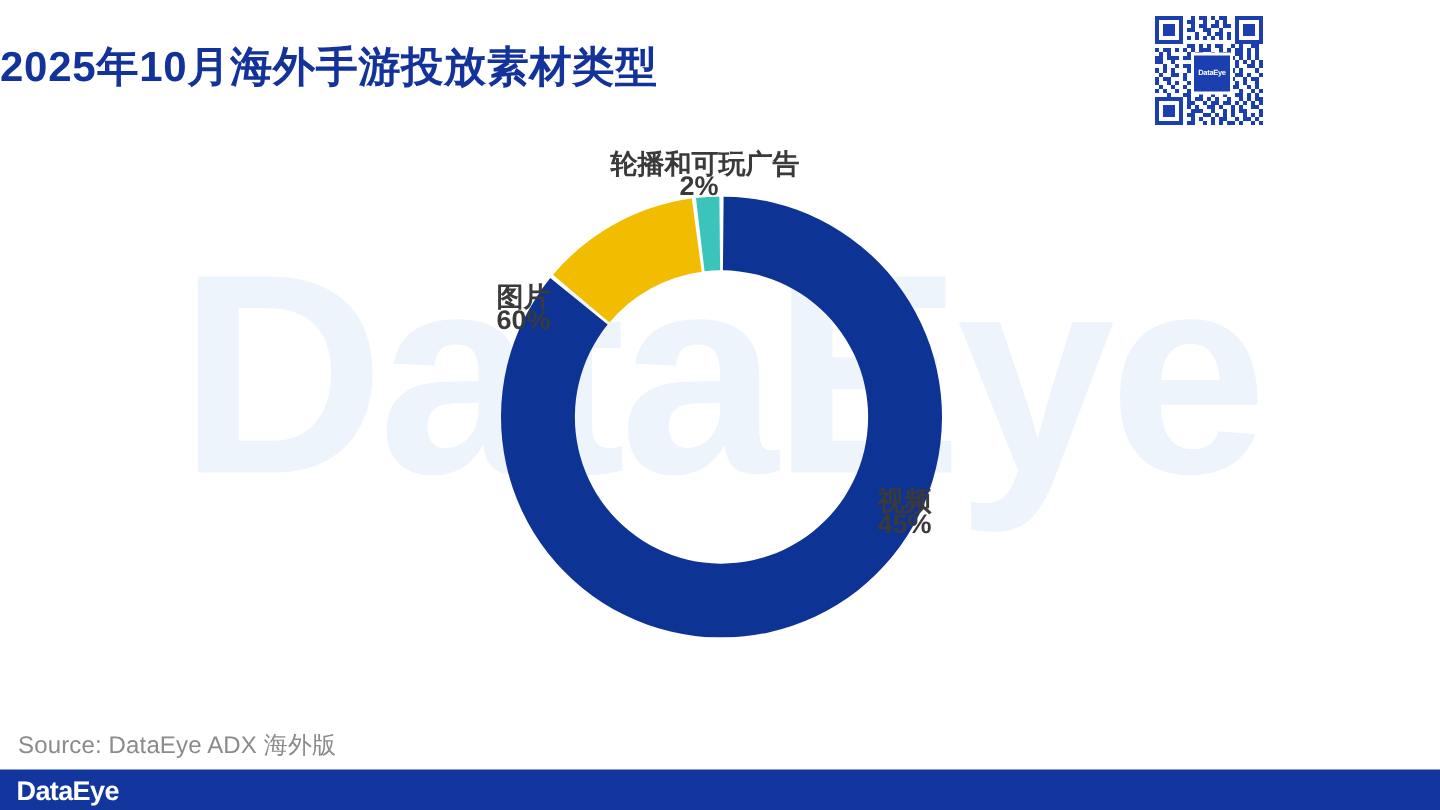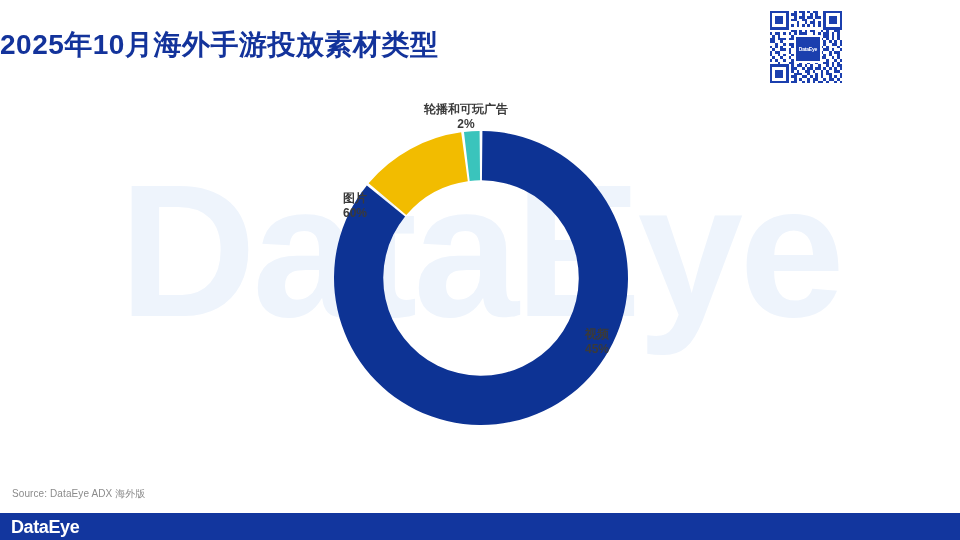--- a/index.html
+++ b/index.html
@@ -96,38 +96,38 @@
   #donut {
     position: absolute;
     left: 334px;
     top: 36px;
     width: 294px;
     height: 294px;
   }
 
   .slice-label {
     position: absolute;
-    font-size: 12px;
+    font-size: 18px;
     font-weight: 700;
     color: #3a3a3a;
     line-height: 15px;
     white-space: nowrap;
     z-index: 5;
   }
   .slice-label .pct { font-weight: 700; }
   #label-carousel { left: 407px; top: 7px;  text-align: center; width: 118px; }
   #label-image    { left: 325px; top: 72px; text-align: right;  width: 42px; margin-top: 24px; }
   #label-video    { left: 585px; top: 232px;text-align: left;   width: 60px; }
 
   
   #source-note {
     position: absolute;
     left: 12px;
     top: 487px;
-    font-size: 10px;
+    font-size: 16px;
     color: #8b8b8b;
     letter-spacing: 0.1px;
     z-index: 3;
   }
   #footer-bar {
     position: absolute;
     left: 0;
     top: 513px;
     width: 960px;
     height: 27px;

